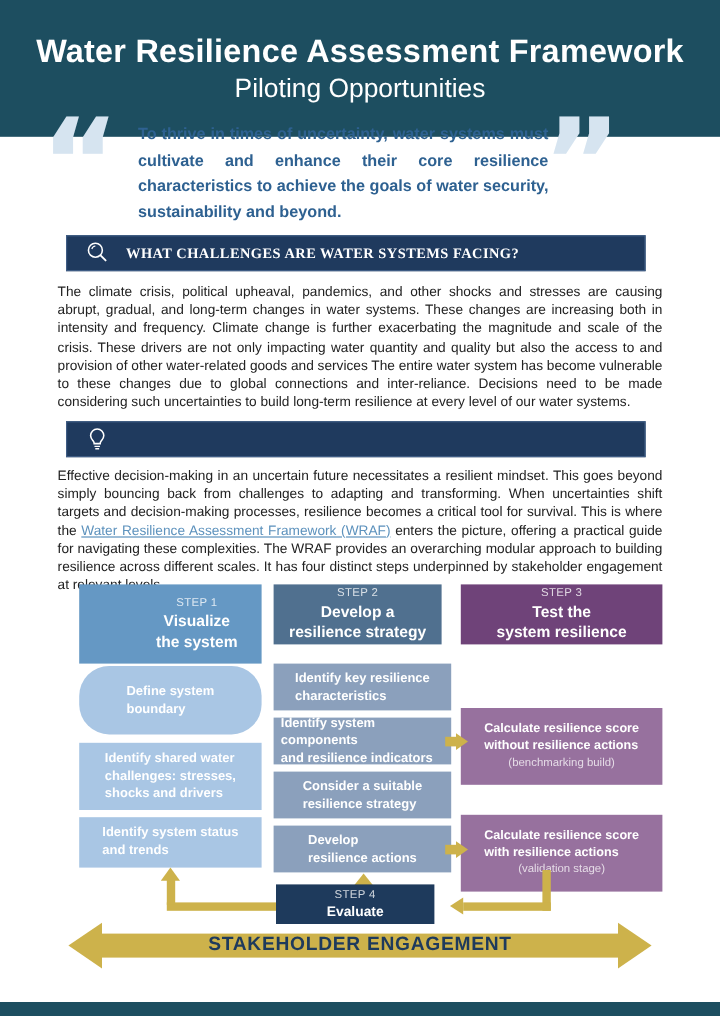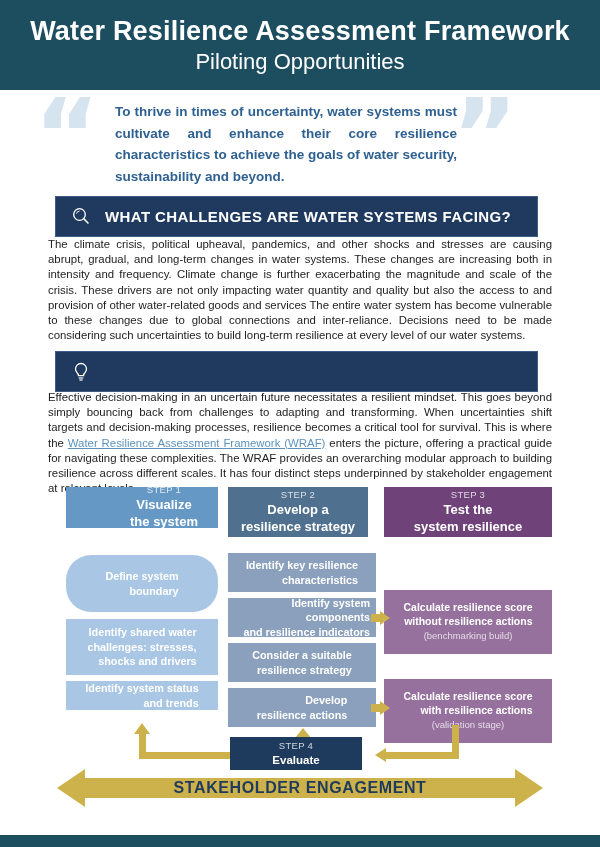--- a/index.html
+++ b/index.html
@@ -1,64 +1,64 @@
 <!DOCTYPE html>
 <html><head>
 <meta charset="utf-8">
 <style>
   html,body{margin:0;padding:0;background:#ffffff;}
   .page{position:relative;width:600px;height:847px;background:#ffffff;overflow:hidden;
         font-family:"Liberation Sans", sans-serif;}
 
   
-  .hdr{position:absolute;left:0;top:0;width:600px;height:90px;background:#1d4e60;
+  .hdr{position:absolute;left:0;top:0;width:600px;height:114px;background:#1d4e60;
        display:flex;flex-direction:column;align-items:center;justify-content:center;color:#ffffff;}
   .hdr-title{font-size:27px;font-weight:bold;letter-spacing:.2px;}
   .hdr-sub{font-size:22px;font-weight:400;margin-top:2px;}
 
   
   .qmark{position:absolute;font-family:"DejaVu Sans", sans-serif;font-weight:bold;
          font-size:100px;line-height:72px;color:#d6e4f0;}
   .qleft{left:34px;top:100px;}
   .qright{left:452px;top:100px;}
   .qtext{position:absolute;left:115px;top:101px;width:342px;margin:0;
          font-size:13.5px;font-weight:bold;line-height:1.6;color:#2e6191;text-align:justify;}
 
   
-  .banner{position:absolute;left:55px;width:483px;height:41px;background:#1f3a5e;
+  .banner{position:absolute;left:55px;width:483px;height:30px;background:#1f3a5e;
           border:1px solid #3f5c84;display:flex;align-items:center;gap:13px;padding-left:14px;
-          box-sizing:border-box;color:#ffffff;font-size:15px;font-weight:600;letter-spacing:.4px;}
+          box-sizing:border-box;color:#ffffff;font-size:12px;font-weight:600;letter-spacing:.4px;font-family:Liberation Serif, serif;}
   .b1{top:196px;}
   .b2{top:351px;}
   .banner svg{flex:0 0 auto;}
 
   
   .para{position:absolute;left:48px;width:504px;margin:0;font-size:11.4px;line-height:15.2px;
         color:#222222;text-align:justify;}
   .p1{top:237px;}
   .p2{top:390px;}
   .link{color:#5d92bd;text-decoration:underline;cursor:pointer;}
 
   
   .diagram{position:absolute;left:0;top:487px;width:600px;height:330px;}
   .dbox{position:absolute;display:flex;flex-direction:column;align-items:center;justify-content:center;
         text-align:center;color:#ffffff;box-sizing:border-box;}
   .step-label{font-size:9.5px;color:rgba(255,255,255,.78);margin-bottom:2px;letter-spacing:.3px;}
   .step-title{font-size:13px;font-weight:bold;line-height:1.3;white-space:pre-line;}
-  .s1{left:66px;top:0;width:152px;height:41px;background:#6598c4;padding-left:44px;}
+  .s1{left:66px;top:0;width:152px;height:66px;background:#6598c4;padding-left:44px;}
   .s2{left:228px;top:0;width:140px;height:50px;background:#50708f;}
   .s3{left:384px;top:0;width:168px;height:50px;background:#6f4379;}
 
-  .box{position:absolute;display:flex;align-items:center;justify-content:center;text-align:right;
+  .box{position:absolute;display:flex;align-items:center;justify-content:center;text-align:left;
        color:#ffffff;font-weight:bold;font-size:10.8px;line-height:1.35;white-space:pre-line;
        box-sizing:border-box;padding:2px 6px;}
   .c1{background:#a9c6e4;left:66px;width:152px;}
   .c1a{top:68px;height:57px;border-radius:25px;}
   .c1b{top:132px;height:56px;}
-  .c1c{top:194px;height:29px;}
+  .c1c{top:194px;height:42px;}
   .c2{background:#8ba0bc;left:228px;width:148px;height:39px;}
   .c2a{top:66px;} .c2b{top:111px;} .c2c{top:156px;} .c2d{top:201px;}
   .c3{background:#97719e;left:384px;width:168px;height:64px;flex-direction:column;}
   .c3a{top:103px;} .c3b{top:192px;}
   .c3 .stage{font-weight:400;font-size:9.5px;color:rgba(255,255,255,.75);margin-top:1px;}
   .c3 .c3title{font-size:10.5px;font-weight:bold;line-height:1.3;white-space:pre-line;}
 
   .step4{left:230px;top:250px;width:132px;height:33px;background:#1e3a5c;}
   .step4 .step-title{font-size:11.5px;}
 

